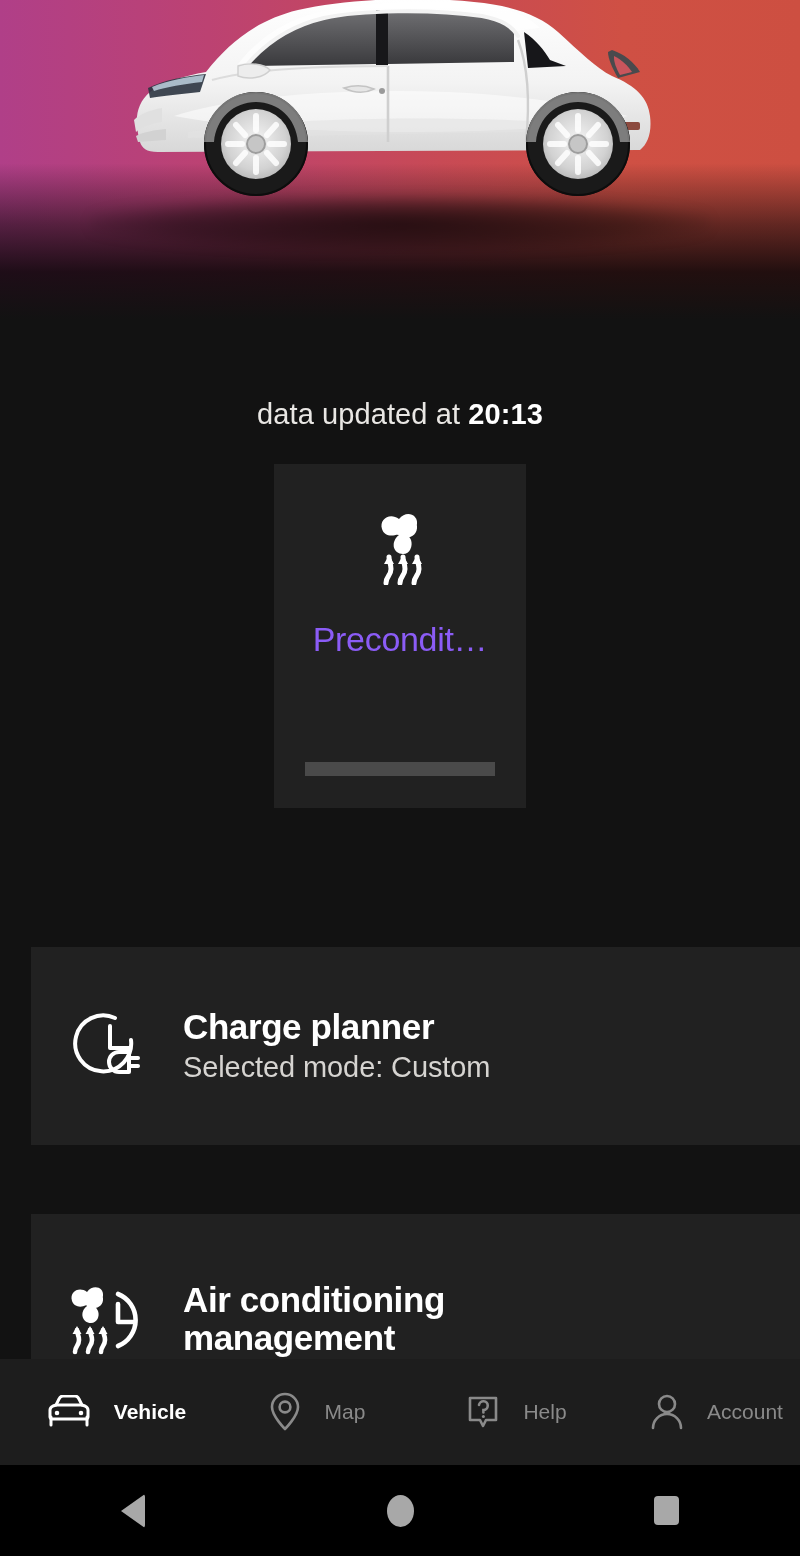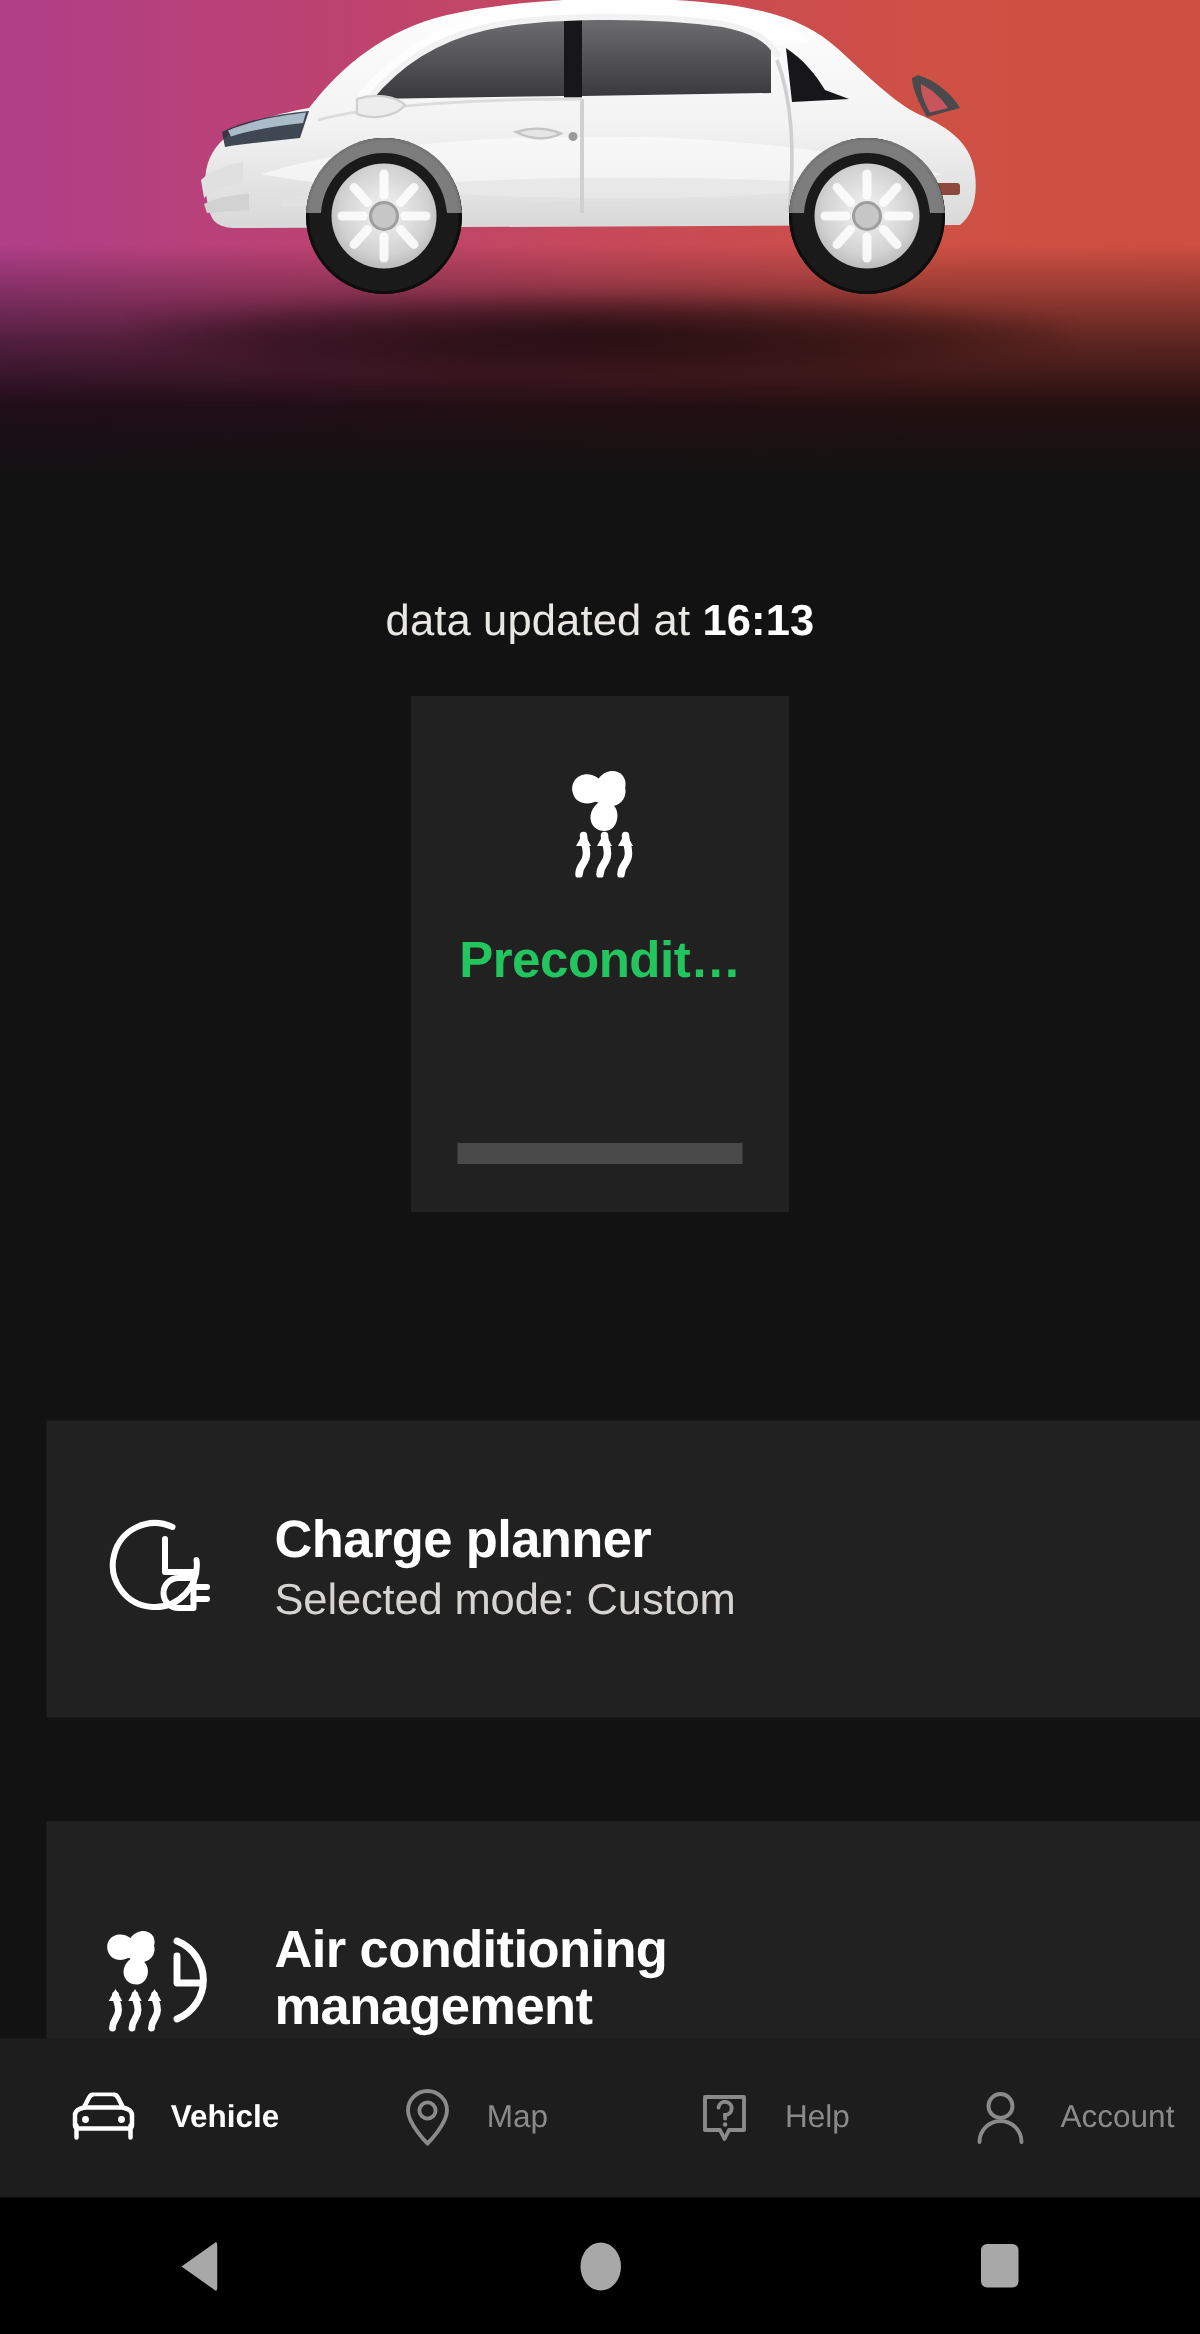--- a/index.html
+++ b/index.html
@@ -72,22 +72,22 @@
     width: 252px; height: 344px;
     background: #212121;
     display: flex;
     flex-direction: column;
     align-items: center;
   }
   .pc-icon { margin-top: 45px; }
   .pc-title {
     margin-top: 31px;
     font-size: 34px;
-    font-weight: 700;
-    color: #22c55e;
+    font-weight: 400;
+    color: #8b5cf6;
     letter-spacing: -.3px;
     white-space: nowrap;
   }
   .pc-bar {
     position: absolute;
     left: 31px; bottom: 32px;
     width: 190px; height: 14px;
     background: #4a4a4a;
   }
 
@@ -296,21 +296,21 @@
       </g>
 
       <path d="M116,150 C118,120 140,100 168,100 C196,100 218,120 220,150
                L210,150 C208,126 190,110 168,110 C146,110 128,126 126,150 Z" fill="#e0e0e0" opacity=".5"></path>
       <path d="M438,150 C440,120 462,100 490,100 C518,100 540,120 542,150
                L532,150 C530,126 512,110 490,110 C468,110 450,126 448,150 Z" fill="#e0e0e0" opacity=".5"></path>
     </svg>
   </div>
 
   <div class="updated">
-    <span>data updated at </span><span class="time">16:13</span>
+    <span>data updated at </span><span class="time">20:13</span>
   </div>
 
   <div class="pc-tile">
     <span class="pc-icon">
       <svg width="56" height="76" viewBox="0 0 56 76">
         <g fill="#ffffff">
           <path d="M27,10 c7,-9 19,-5 18,5 c-1,7 -9,9 -15,7 c-4,-2 -6,-8 -3,-12 Z"></path>
           <path d="M27,10 c-9,-7 -20,0 -17,10 c2,7 10,8 16,5 c4,-3 5,-10 1,-15 Z"></path>
           <path d="M27,26 c-9,7 -6,19 4,19 c7,0 10,-8 8,-14 c-2,-5 -8,-8 -12,-5 Z"></path>
           <path d="M27,26 c8,6 19,1 18,-9 c-1,-2 -2,-4 -4,-5 c-5,-3 -12,0 -14,6 c-1,3 -1,6 0,8 Z"></path>

